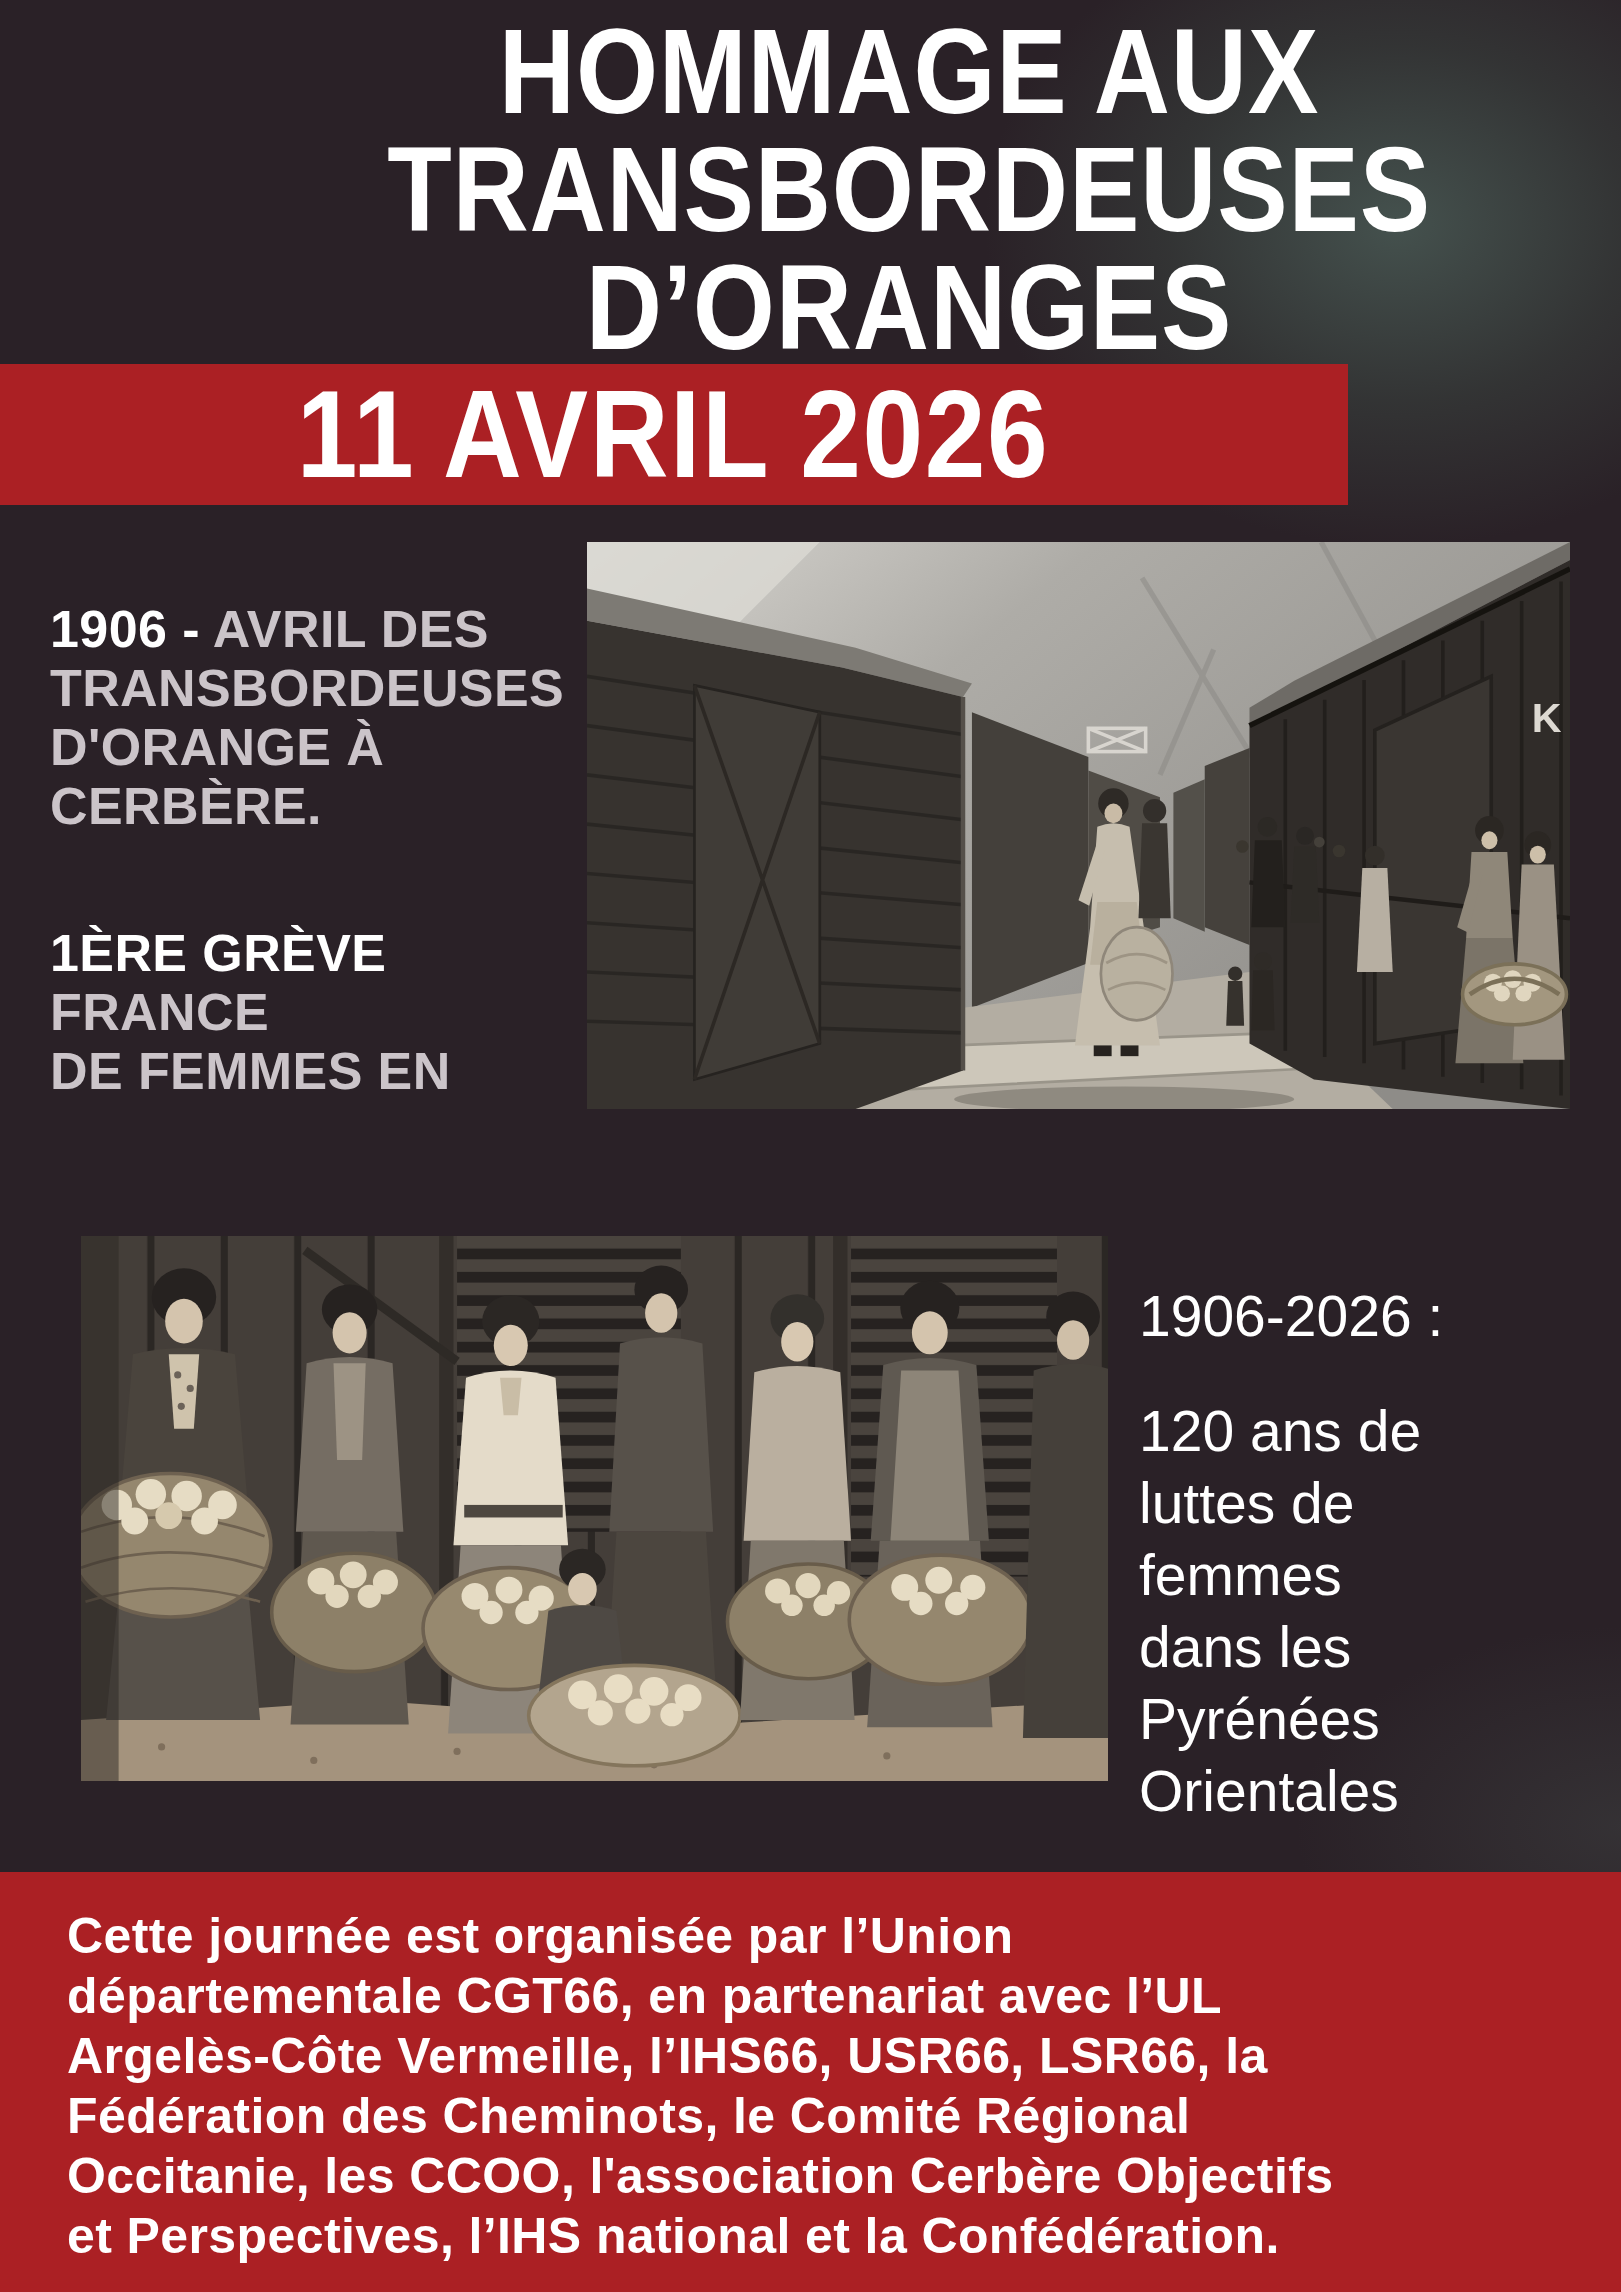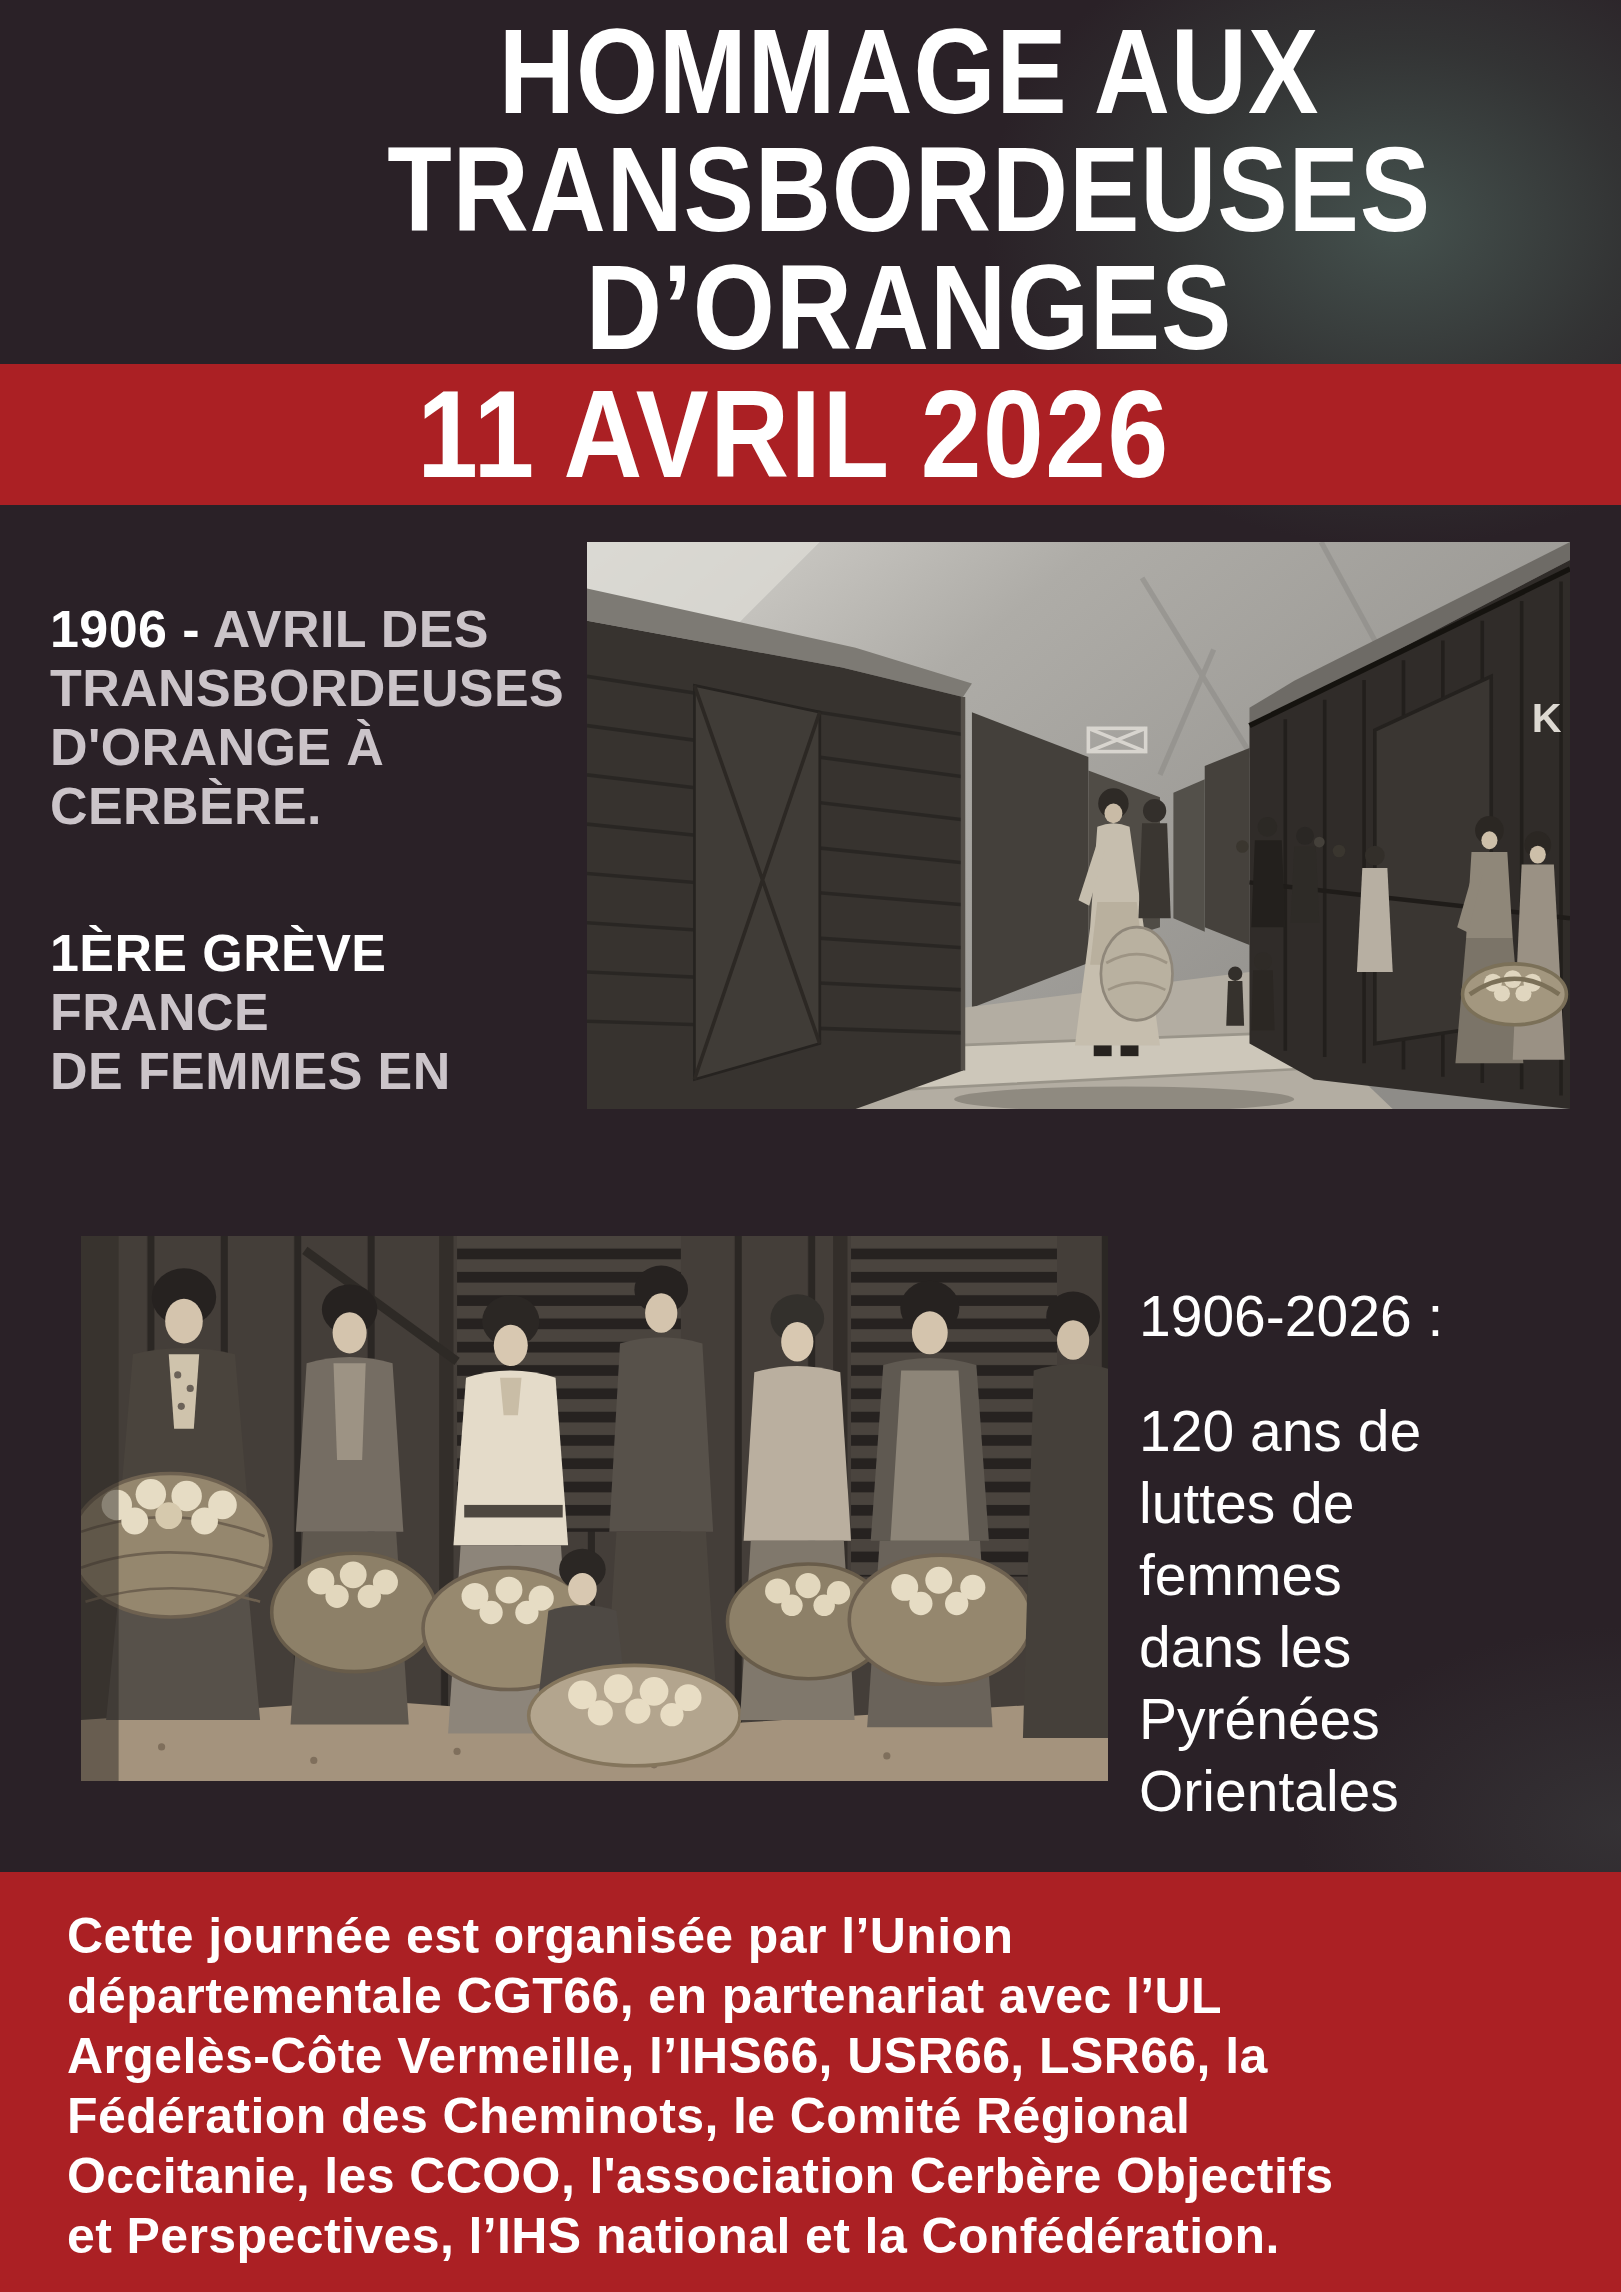--- a/index.html
+++ b/index.html
@@ -16,21 +16,21 @@
   .logo-la{position:absolute;left:0;top:5.4px;width:220px;height:124px;}
   .logo-cgt{position:absolute;left:5.4px;top:86px;width:220px;text-align:center;
     font-size:115px;font-weight:700;letter-spacing:-9px;color:#ffffff;line-height:1;}
   .logo-66{position:absolute;bottom:3.6px;left:0;width:220px;text-align:center;
     font-size:100px;font-weight:700;color:#fcc40e;line-height:1;letter-spacing:-1.8px;}
   
   .title{position:absolute;left:197px;top:11.6px;width:1424px;text-align:center;
     color:#fff;font-weight:700;font-size:120px;line-height:118px;letter-spacing:0.9px;
     transform:scaleX(.88);transform-origin:50% 0;white-space:nowrap;}
   
-  .date-band{position:absolute;left:0;top:364px;width:1621px;height:141px;background:#ab2024;}
+  .date-band{position:absolute;left:0;top:364px;width:1316px;height:141px;background:#ab2024;padding-left:32px;}
   .date-text{width:100%;text-align:center;line-height:141px;font-size:124px;font-weight:700;
     color:#fff;letter-spacing:1.8px;transform:translateX(-17px) scaleX(.88);white-space:nowrap;}
   
   .history{position:absolute;left:50px;top:600px;width:546px;color:#cbc4c9;
     font-size:52px;font-weight:700;line-height:59px;letter-spacing:0.4px;}
   .history .p2{margin-top:88px;}
   .hl{color:#ffffff;}
   
   .photo1{position:absolute;left:587px;top:542px;width:983px;height:567px;}
   .photo2{position:absolute;left:81px;top:1236px;width:1027px;height:545px;}

